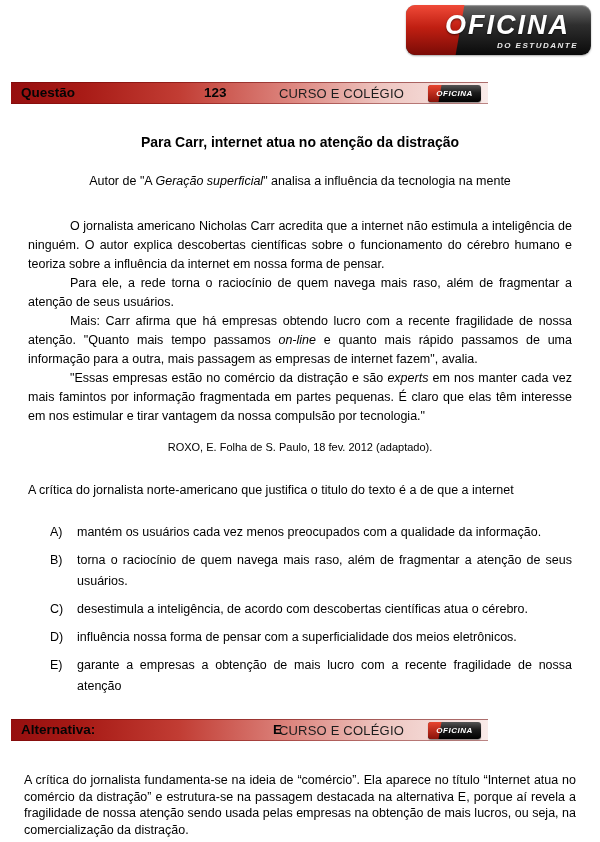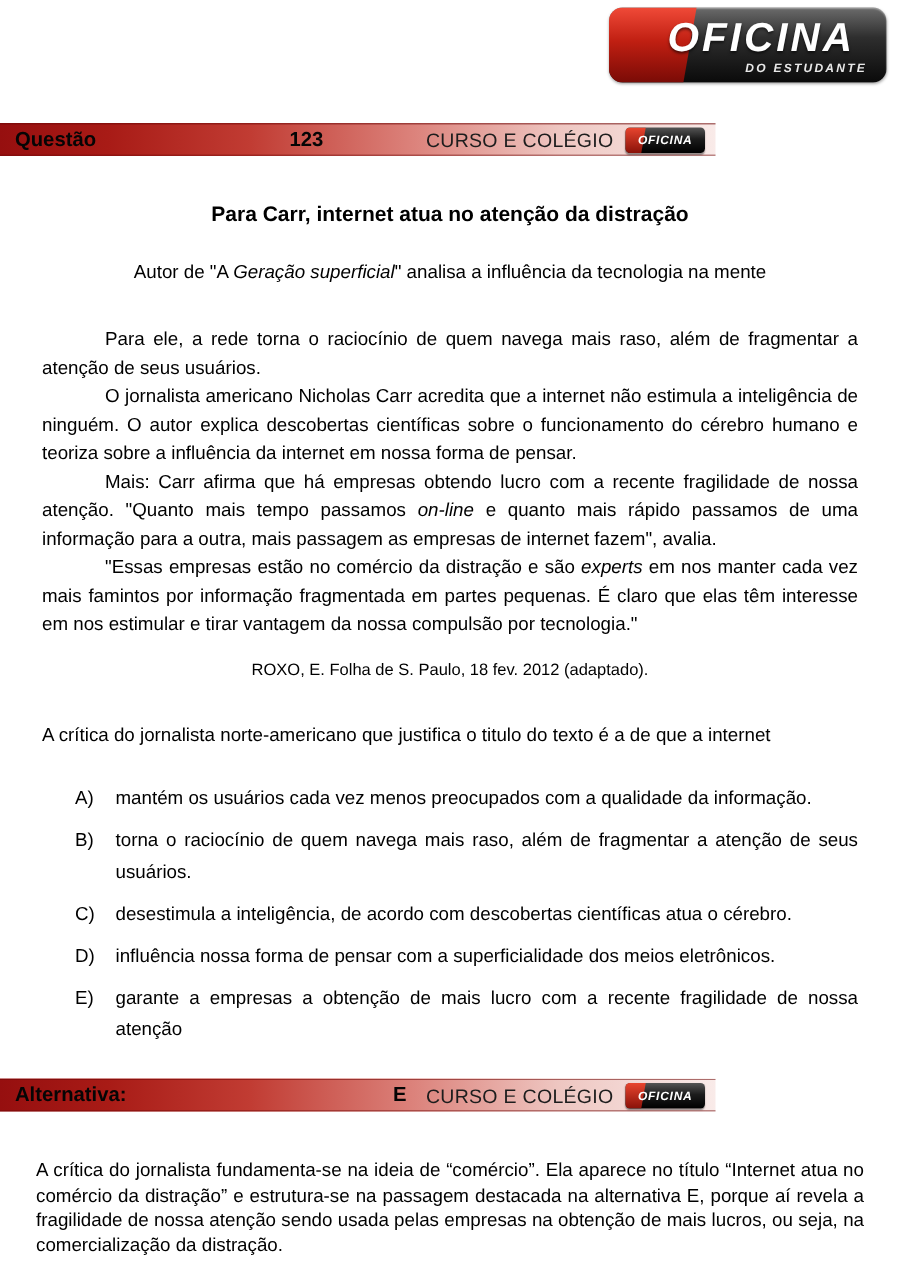--- a/index.html
+++ b/index.html
@@ -25,27 +25,27 @@
     position:absolute;left:18px;right:0;top:7px;text-align:center;
     font-style:italic;font-weight:bold;font-size:27px;line-height:27px;
     color:#fff;letter-spacing:2px;text-shadow:0 1px 2px rgba(0,0,0,.6);
   }
   .logo .tagline{
     position:absolute;right:13px;bottom:5px;
     font-style:italic;font-weight:bold;font-size:8px;color:#e8e8e8;letter-spacing:1.5px;
   }
   
   .bar{
-    position:absolute;left:0;width:477px;height:22px;
+    position:absolute;left:11px;width:477px;height:22px;
     background:linear-gradient(90deg,#960f0f 0%,#a81b16 15%,#c13c33 35%,#dc837c 58%,#eec6c1 78%,#f9ebe9 100%);
     box-shadow:inset 0 1px 0 rgba(110,8,8,.55),inset 0 -1px 0 rgba(110,8,8,.45);
   }
   .bar .lbl{position:absolute;left:10px;top:0;line-height:22px;font-weight:bold;font-size:13.5px;color:#050505;}
   .bar .mid{position:absolute;top:0;line-height:22px;font-weight:bold;font-size:13.5px;color:#050505;}
-  .bar .right{position:absolute;right:7px;top:0;height:22px;display:flex;align-items:center;gap:8px;}
+  .bar .right{position:absolute;right:7px;top:0;height:22px;display:flex;align-items:center;gap:24px;}
   .bar .org{font-size:13px;color:#1d1d1d;letter-spacing:.2px;}
   .mini-logo{
     width:53px;height:17px;border-radius:3px;overflow:hidden;position:relative;
     background:linear-gradient(180deg,#555 0%,#1c1c1c 45%,#000 100%);
     display:flex;align-items:center;justify-content:center;
     box-shadow:0 1px 1px rgba(0,0,0,.4);
   }
   .mini-logo .wedge{
     position:absolute;left:-5px;top:0;width:17px;height:100%;
     background:linear-gradient(180deg,#e8452f,#8a1209);transform:skewX(-10deg);
@@ -102,22 +102,22 @@
     </span>
   </span>
 </div>
 
 <div class="content">
   <h1 class="title">Para Carr, internet atua no atenção da distração</h1>
 
   <p class="subtitle"><span>Autor de "A </span><span class="it">Geração superficial</span><span>" analisa a influência da tecnologia na mente</span></p>
 
   <div class="body-text">
+    <p>O jornalista americano Nicholas Carr acredita que a internet não estimula a inteligência de ninguém. O autor explica descobertas científicas sobre o funcionamento do cérebro humano e teoriza sobre a influência da internet em nossa forma de pensar.</p>
     <p>Para ele, a rede torna o raciocínio de quem navega mais raso, além de fragmentar a atenção de seus usuários.</p>
-    <p>O jornalista americano Nicholas Carr acredita que a internet não estimula a inteligência de ninguém. O autor explica descobertas científicas sobre o funcionamento do cérebro humano e teoriza sobre a influência da internet em nossa forma de pensar.</p>
     <p><span>Mais: Carr afirma que há empresas obtendo lucro com a recente fragilidade de nossa atenção. "Quanto mais tempo passamos </span><span class="it">on-line</span><span> e quanto mais rápido passamos de uma informação para a outra, mais passagem as empresas de internet fazem", avalia.</span></p>
     <p><span>"Essas empresas estão no comércio da distração e são </span><span class="it">experts</span><span> em nos manter cada vez mais famintos por informação fragmentada em partes pequenas. É claro que elas têm interesse em nos estimular e tirar vantagem da nossa compulsão por tecnologia."</span></p>
   </div>
 
   <p class="citation">ROXO, E. Folha de S. Paulo, 18 fev. 2012 (adaptado).</p>
 
   <p class="question">A crítica do jornalista norte-americano que justifica o titulo do texto é a de que a internet</p>
 
   <ol class="options">
     <li>

